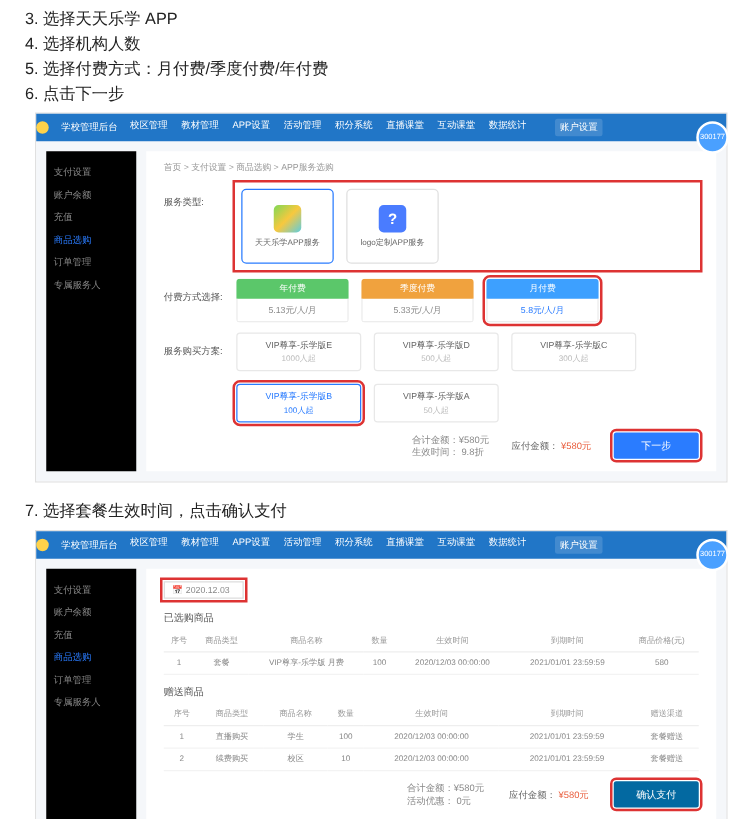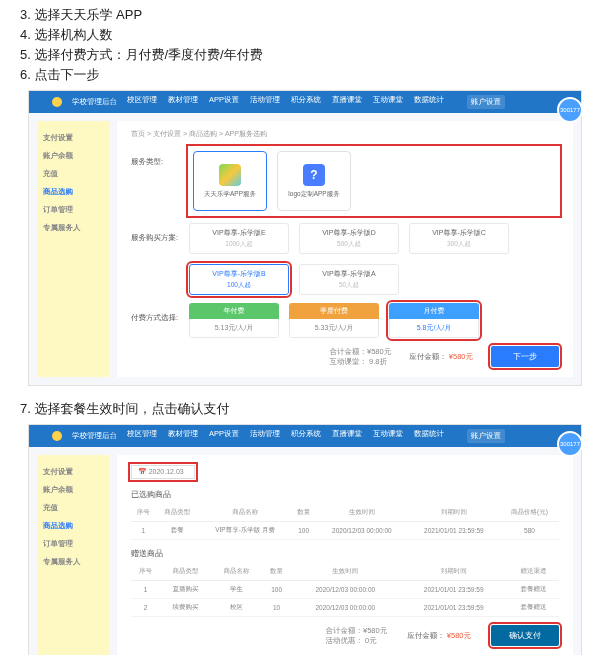--- a/index.html
+++ b/index.html
@@ -1,25 +1,25 @@
 <!DOCTYPE html>
 <html><head>
 <meta charset="utf-8">
 <style>
   * { box-sizing: border-box; margin: 0; padding: 0; }
   body { width: 596px; font-family: "Microsoft YaHei", Arial, sans-serif; font-size: 12px; color: #333; background: #fff; padding: 4px 10px 10px 10px; }
   .instr { font-size: 13px; color: #222; margin: 2px 0 2px 26px; text-indent: -16px; }
   .shot { margin: 6px 0 14px 18px; border: 1px solid #e0e0e0; width: 554px; font-size: 8px; color: #666; background: #fff; }
-  .topbar { background: #2176c7; color: #fff; height: 22px; display: flex; align-items: center; padding: 0 23px; gap: 10px; font-size: 7.5px; position: relative; }
+  .topbar { background: #2176c7; color: #fff; height: 22px; display: flex; align-items: center; padding: 0 0; gap: 10px; font-size: 7.5px; position: relative; }
   .topbar .logo { width: 10px; height: 10px; border-radius: 50%; background: #ffd24a; display: inline-block; }
   .topbar .navs { display: flex; gap: 11px; flex: 1; }
   .topbar .nav.active { background: rgba(255,255,255,.15); padding: 2px 4px; border-radius: 2px; margin-left: 12px; }
   .topbar .avatar { position: absolute; right: -2px; top: 6px; width: 26px; height: 26px; border-radius: 50%; background: #4aa0ff; border: 2px solid #fff; color: #fff; font-size: 6px; display: flex; align-items: center; justify-content: center; }
   .body { display: flex; background: #f5f7fa; padding: 8px; gap: 8px; }
-  .side { width: 72px; background: #fef9c3; padding: 8px 6px; font-size: 7.5px; color: #888; font-weight: bold; }
+  .side { width: 72px; background: #000000; padding: 8px 6px; font-size: 7.5px; color: #888; }
   .side div { padding: 4px 0; }
   .side .on { color: #2a7cff; }
   .main { flex: 1; background: #fff; padding: 8px 14px 10px 14px; }
   .crumb { font-size: 7px; color: #999; margin-bottom: 6px; }
   .row { display: flex; align-items: flex-start; margin: 8px 0; }
   .rlabel { width: 58px; font-size: 7.5px; color: #555; padding-top: 10px; }
   .opts { flex: 1; display: flex; flex-wrap: wrap; gap: 10px; }
   .svc { width: 74px; height: 60px; border: 1px solid #e0e0e0; border-radius: 4px; display: flex; flex-direction: column; align-items: center; justify-content: center; gap: 4px; font-size: 6.5px; color: #666; }
   .svc.sel { border-color: #2a7cff; }
   .svc .ic { width: 22px; height: 22px; border-radius: 4px; }
@@ -96,67 +96,67 @@
             <span>天天乐学APP服务</span>
           </div>
           <div class="svc">
             <div class="ic b">?</div>
             <span>logo定制APP服务</span>
           </div>
         </div>
       </div>
 
       <div class="row">
-        <div class="rlabel">服务购买方案:</div>
-        <div class="opts">
-          <div class="plan">
-              <div>VIP尊享-乐学版E</div>
-              <div class="sub">1000人起</div>
-            </div>
-          <div class="plan">
-              <div>VIP尊享-乐学版D</div>
-              <div class="sub">500人起</div>
-            </div>
-          <div class="plan">
-              <div>VIP尊享-乐学版C</div>
-              <div class="sub">300人起</div>
-            </div>
-          <div class="plan sel redbox">
-              <div>VIP尊享-乐学版B</div>
-              <div class="sub">100人起</div>
-            </div>
-          <div class="plan">
-              <div>VIP尊享-乐学版A</div>
-              <div class="sub">50人起</div>
-            </div>
-        </div>
-      </div>
-
-      <div class="row">
         <div class="rlabel">付费方式选择:</div>
         <div class="opts">
           <div class="pay g">
               <div class="hd">年付费</div>
               <div class="bd">5.13元/人/月</div>
             </div>
           <div class="pay o">
               <div class="hd">季度付费</div>
               <div class="bd">5.33元/人/月</div>
             </div>
           <div class="pay b redbox">
               <div class="hd">月付费</div>
               <div class="bd">5.8元/人/月</div>
             </div>
         </div>
       </div>
 
+      <div class="row">
+        <div class="rlabel">服务购买方案:</div>
+        <div class="opts">
+          <div class="plan">
+              <div>VIP尊享-乐学版E</div>
+              <div class="sub">1000人起</div>
+            </div>
+          <div class="plan">
+              <div>VIP尊享-乐学版D</div>
+              <div class="sub">500人起</div>
+            </div>
+          <div class="plan">
+              <div>VIP尊享-乐学版C</div>
+              <div class="sub">300人起</div>
+            </div>
+          <div class="plan sel redbox">
+              <div>VIP尊享-乐学版B</div>
+              <div class="sub">100人起</div>
+            </div>
+          <div class="plan">
+              <div>VIP尊享-乐学版A</div>
+              <div class="sub">50人起</div>
+            </div>
+        </div>
+      </div>
+
       <div class="totals">
         <div class="calc">
           <div>合计金额：¥580元</div>
-          <div>互动课堂：   9.8折</div>
+          <div>生效时间：   9.8折</div>
         </div>
         <div>
           <span>应付金额：</span>
           <span class="red">¥580元</span>
         </div>
         <span class="btn-next redbox">下一步</span>
       </div>
     </div>
   </div>
 </div>

